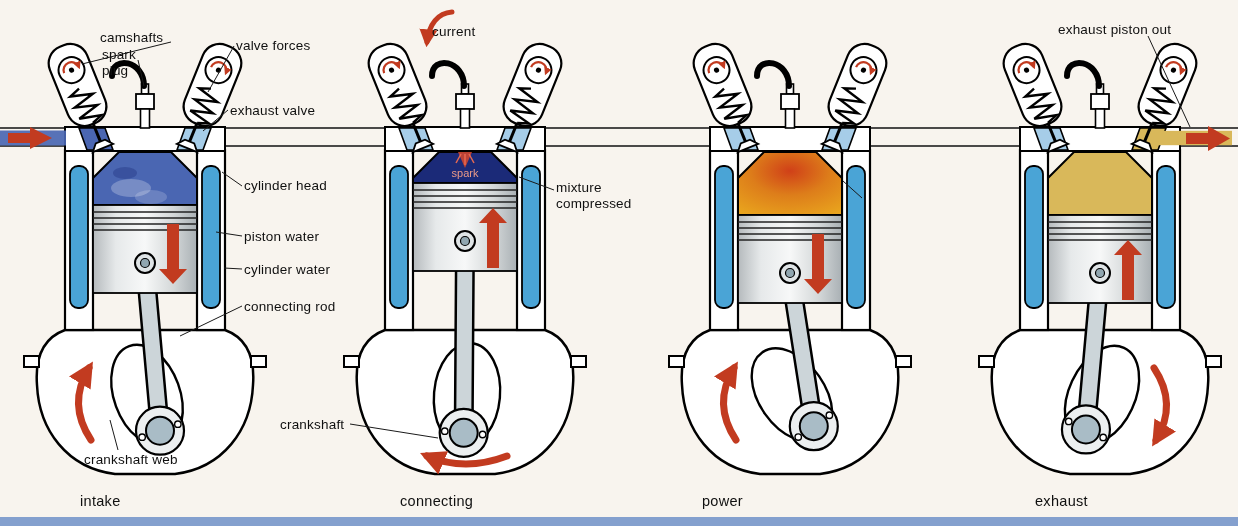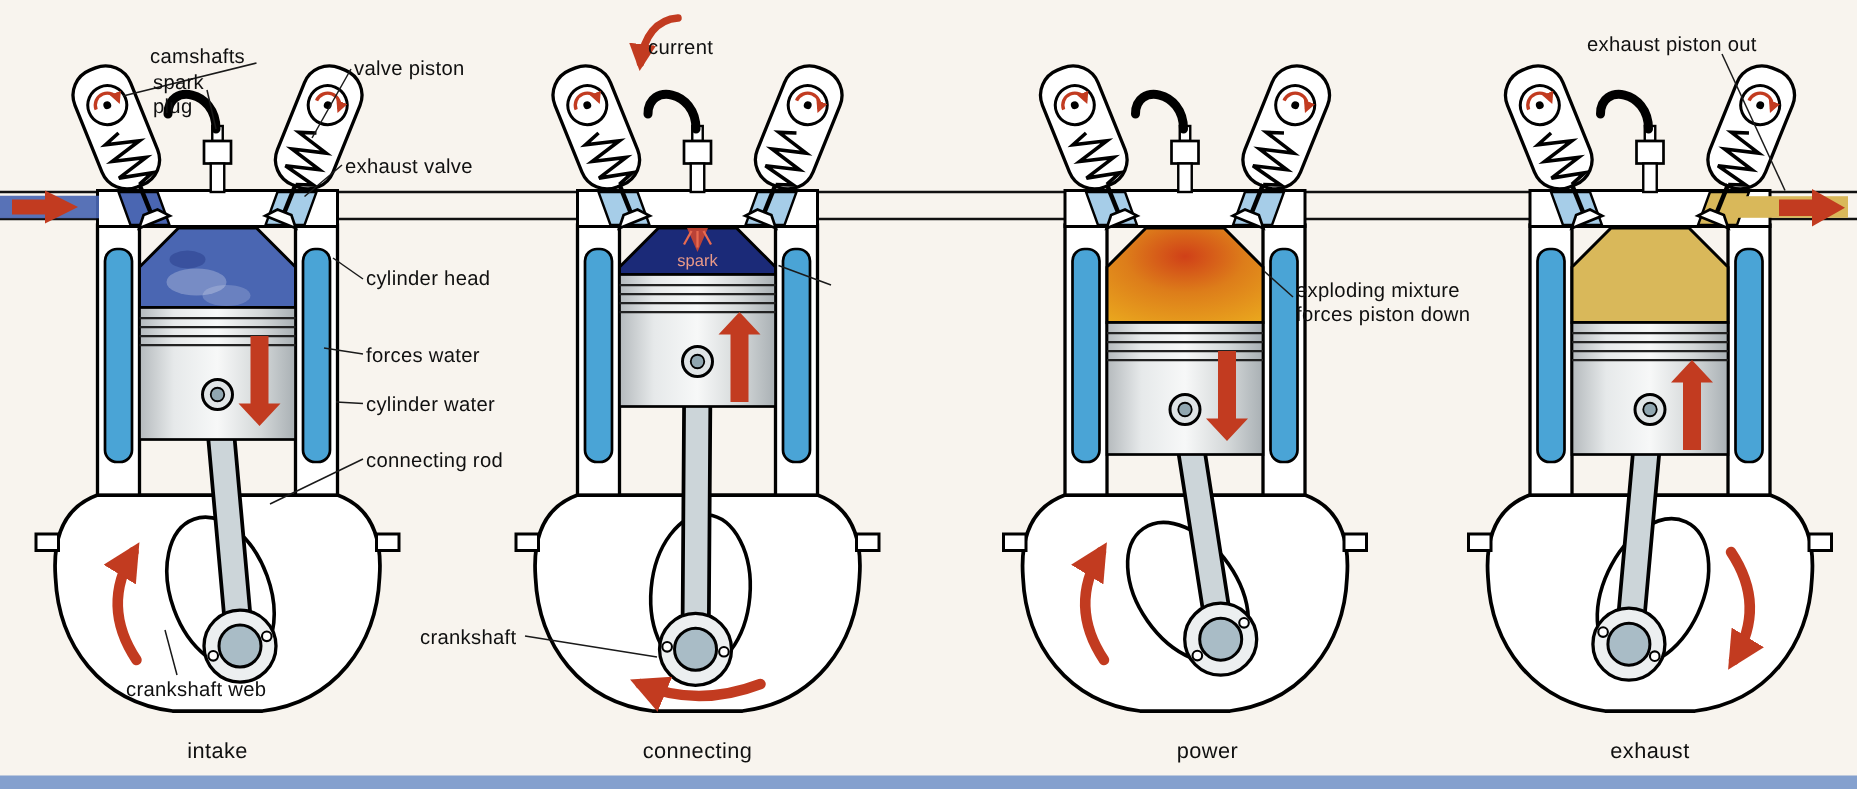--- a/index.html
+++ b/index.html
@@ -1,20 +1,20 @@
 <!DOCTYPE html>
 <html><head>
 <meta charset="utf-8">
 <style>
   html,body{margin:0;padding:0;background:#e8e8e8;}
   .stage{position:relative;width:1238px;height:526px;background:#f8f4ee;overflow:hidden;
          font-family:"Liberation Sans",sans-serif;}
   .stage svg{position:absolute;left:0;top:0;}
   .lbl{position:absolute;font-size:13.5px;color:#101010;line-height:1.18;letter-spacing:.2px;}
-  .cap{position:absolute;font-size:14.5px;color:#101010;text-align:center;width:130px;letter-spacing:.3px;}
+  .cap{position:absolute;font-size:14.5px;color:#101010;text-align:left;width:130px;letter-spacing:.3px;}
 </style>
 </head>
 <body>
 
 <div class="stage">
   <svg id="scene" width="1238" height="526" viewBox="0 0 1238 526">
       <defs>
         <marker id="ah" viewBox="0 0 10 10" refX="7" refY="5" markerWidth="3.6" markerHeight="3.6" orient="auto">
           <path d="M0,0 L10,5 L0,10 z" fill="#c23b20"></path>
         </marker>
@@ -263,32 +263,32 @@
         <line x1="350" y1="424" x2="438" y2="438" stroke="#1a1a1a" stroke-width="1"></line>
         <line x1="554" y1="190" x2="519" y2="177" stroke="#1a1a1a" stroke-width="1"></line>
         <line x1="862" y1="198" x2="843" y2="181" stroke="#1a1a1a" stroke-width="1"></line>
         <line x1="1148" y1="36" x2="1190" y2="127" stroke="#1a1a1a" stroke-width="1"></line>
       </g>
       <rect x="0" y="517" width="1238" height="9" fill="#7090c8" opacity="0.85"></rect>
     </svg>
 
   <div class="lbl" style="left:100px;top:30px">camshafts</div>
   <div class="lbl" style="left:102px;top:47px;width:46px">spark plug</div>
-  <div class="lbl" style="left:236px;top:38px">valve piston</div>
+  <div class="lbl" style="left:236px;top:38px">valve forces</div>
   <div class="lbl" style="left:230px;top:103px">exhaust valve</div>
   <div class="lbl" style="left:244px;top:178px">cylinder head</div>
-  <div class="lbl" style="left:244px;top:229px">forces water</div>
+  <div class="lbl" style="left:244px;top:229px">piston water</div>
   <div class="lbl" style="left:244px;top:262px">cylinder water</div>
   <div class="lbl" style="left:244px;top:299px">connecting rod</div>
   <div class="lbl" style="left:84px;top:452px">crankshaft web</div>
 
   <div class="lbl" style="left:432px;top:24px">current</div>
+  <div class="lbl" style="left:556px;top:180px;width:95px">mixture compressed</div>
   <div class="lbl" style="left:280px;top:417px">crankshaft</div>
 
-  <div class="lbl" style="left:864px;top:186px;width:118px">exploding mixture forces piston down</div>
 
   <div class="lbl" style="left:1058px;top:22px">exhaust piston out</div>
 
   <div class="cap" style="left:80px;top:493px">intake</div>
   <div class="cap" style="left:400px;top:493px">connecting</div>
-  <div class="cap" style="left:740px;top:493px">power</div>
+  <div class="cap" style="left:702px;top:493px">power</div>
   <div class="cap" style="left:1035px;top:493px">exhaust</div>
 </div>
 
 </body></html>

